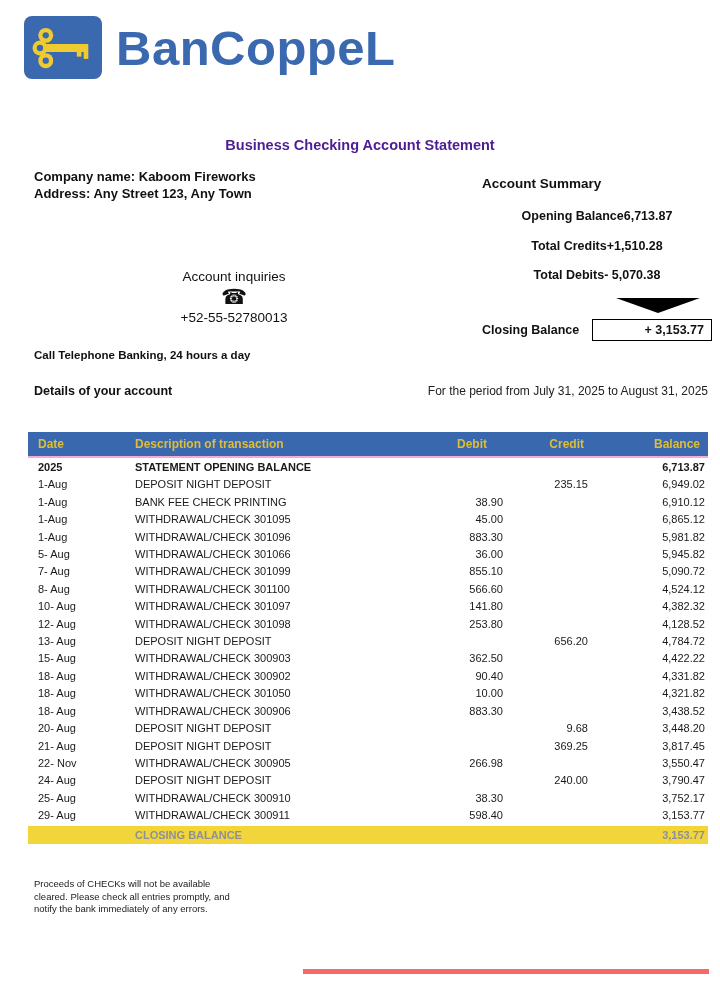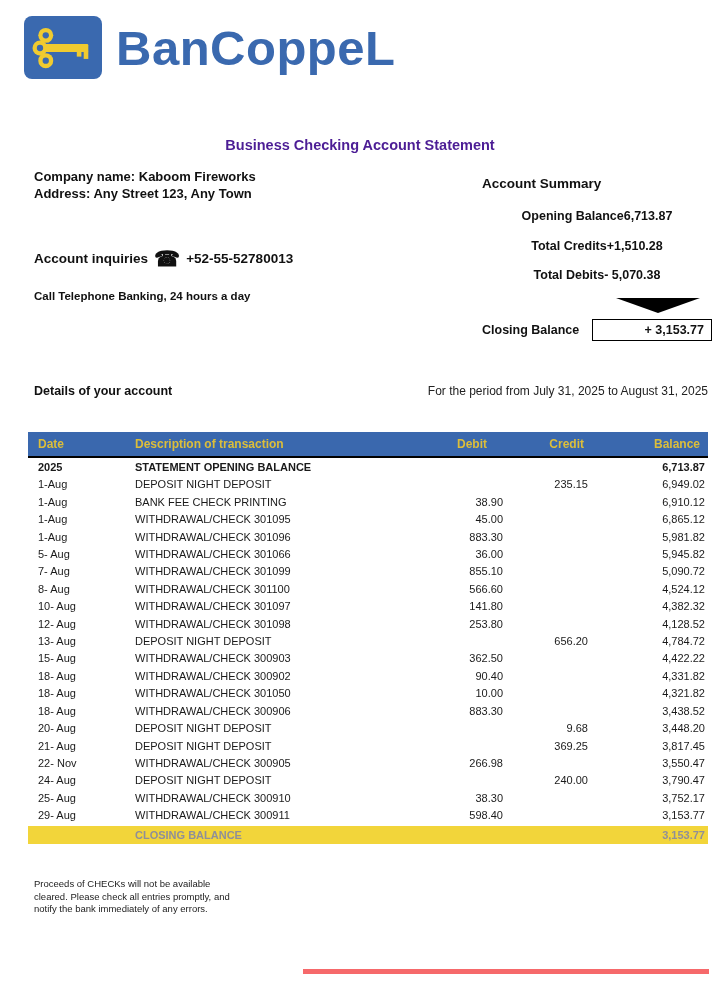--- a/index.html
+++ b/index.html
@@ -33,23 +33,23 @@
   .stmt-title {
     position: absolute; top: 137px; left: 0; width: 720px;
     text-align: center;
     font-size: 14.5px; font-weight: bold; color: #4c1d95;
   }
 
   
   .info-left { position: absolute; top: 168px; left: 34px; width: 400px; }
   .company-line { font-size: 13px; font-weight: bold; color: #111; line-height: 17px; }
   .inquiries-line {
-    margin-top: 49px;
-    font-size: 13.5px; font-weight: bold; color: #111;
-    display: flex; align-items: center; gap: 6px;
+    margin-top: 67px;
+    font-size: 13.5px; font-weight: normal; color: #111;
+    display: flex; align-items: center; gap: 6px; flex-direction: column;
   }
   .phone-glyph { font-size: 21px; line-height: 14px; }
   .tel-banking { margin-top: 24px; font-size: 11.5px; font-weight: bold; color: #111; }
 
   
   .summary { position: absolute; top: 176px; left: 482px; width: 230px; }
   .summary-heading { font-size: 13.5px; font-weight: bold; color: #111; margin-bottom: 18px; }
   .summary-row {
     display: flex; justify-content: center;
     font-size: 12.5px; font-weight: bold; color: #111;
@@ -78,21 +78,21 @@
   }
   .details-heading { font-size: 12.5px; font-weight: bold; color: #111; }
   .period-text { font-size: 12px; color: #222; }
 
   
   .txn-table { position: absolute; top: 432px; left: 28px; width: 680px; }
   .thead {
     display: flex; align-items: center;
     height: 26px;
     background: #3a68ae;
-    border-bottom: 2px solid #000000;
+    border-bottom: 2px solid #f9a8d4;
     font-size: 12px; font-weight: bold; color: #dcbe3a;
   }
   .tbody { padding-top: 1px; }
   .trow { display: flex; font-size: 11px; color: #1a1a1a; line-height: 17.4px; }
   .trow.bold { font-weight: bold; }
   .cell { overflow: hidden; white-space: nowrap; }
   .c-date    { width: 107px; padding-left: 10px; text-align: left; }
   .c-desc    { width: 268px; text-align: left; }
   .c-debit   { width: 100px; text-align: right; }
   .c-credit  { width: 85px;  text-align: right; }

